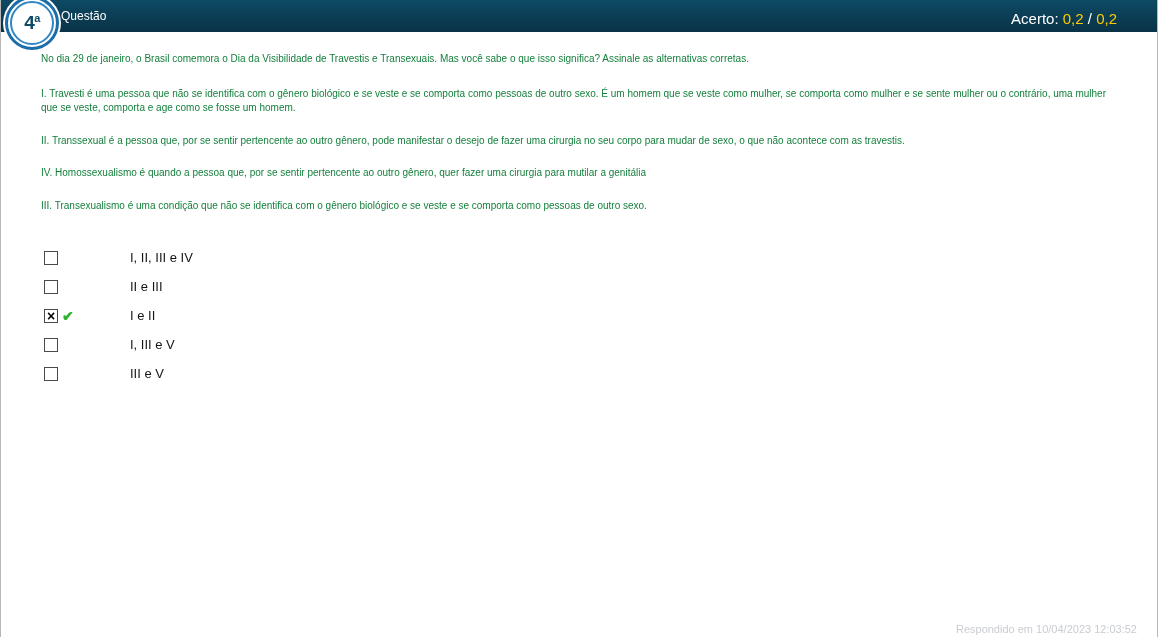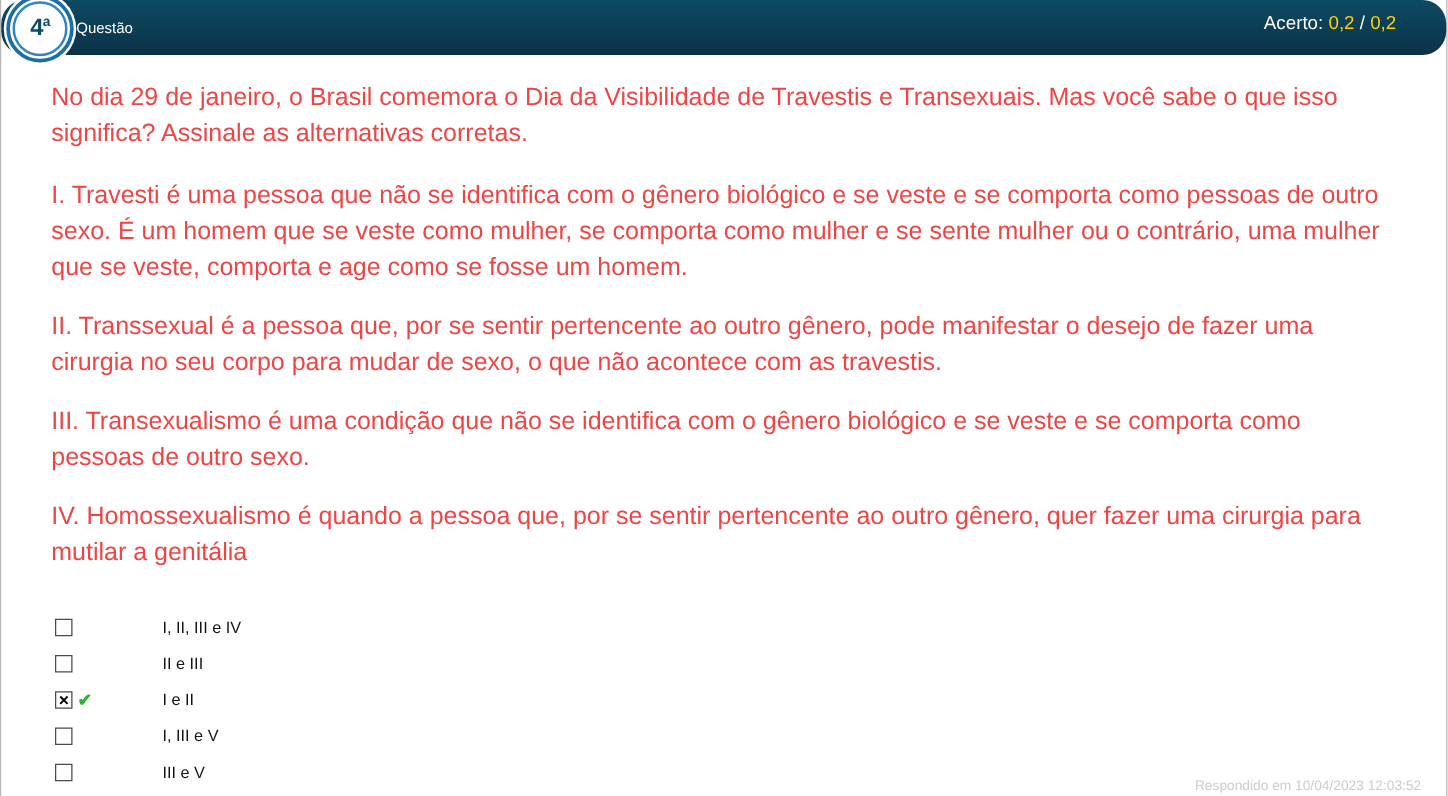--- a/index.html
+++ b/index.html
@@ -21,27 +21,26 @@
     height: 637px;
     box-sizing: border-box;
     border-left: 1px solid #b8b8b8;
     border-right: 1px solid #b8b8b8;
     background: #ffffff;
   }
 
   
   .header {
     position: relative;
-    height: 44px;
+    height: 32px;
     background: #0b3d54;
     background: linear-gradient(to bottom, #0d4a64 0%, #0a3246 100%);
     display: flex;
     align-items: center;
     overflow: visible;
-    border-radius: 19px;
   }
   .q-badge {
     position: absolute;
     left: 4px;
     top: -4px;
     width: 48px;
     height: 48px;
     border-radius: 50%;
     background: #ffffff;
     border: 3px solid #1b6ea8;
@@ -91,24 +90,24 @@
   }
   .header-score .sep {
     color: #ffffff;
   }
 
   
   .content {
     padding: 20px 40px 0 40px;
   }
   .stmt {
-    font-size: 20px;
+    font-size: 10px;
     line-height: 1.45;
     margin: 0 0 18px 0;
-    color: #ef4444;
+    color: #15803d;
     max-width: 1075px;
   }
   .stmt.intro {
     margin-bottom: 20px;
   }
 
   
   .options {
     margin-top: 30px;
   }
@@ -181,22 +180,22 @@
       <span class="val">0,2</span>
       <span class="sep">/</span>
       <span class="val">0,2</span>
     </div>
   </div>
 
   <div class="content">
     <p class="stmt intro">No dia 29 de janeiro, o Brasil comemora o Dia da Visibilidade de Travestis e Transexuais. Mas você sabe o que isso significa? Assinale as alternativas corretas.</p>
     <p class="stmt">I. Travesti é uma pessoa que não se identifica com o gênero biológico e se veste e se comporta como pessoas de outro sexo. É um homem que se veste como mulher, se comporta como mulher e se sente mulher ou o contrário, uma mulher que se veste, comporta e age como se fosse um homem.</p>
     <p class="stmt">II. Transsexual é a pessoa que, por se sentir pertencente ao outro gênero, pode manifestar o desejo de fazer uma cirurgia no seu corpo para mudar de sexo, o que não acontece com as travestis.</p>
+    <p class="stmt">IV. Homossexualismo é quando a pessoa que, por se sentir pertencente ao outro gênero, quer fazer uma cirurgia para mutilar a genitália</p>
     <p class="stmt">III. Transexualismo é uma condição que não se identifica com o gênero biológico e se veste e se comporta como pessoas de outro sexo.</p>
-    <p class="stmt">IV. Homossexualismo é quando a pessoa que, por se sentir pertencente ao outro gênero, quer fazer uma cirurgia para mutilar a genitália</p>
 
     <div class="options">
 
       <div class="option-row">
         <span class="checkbox"></span>
         <span class="correct-mark"></span>
         <span class="spacer-cell"></span>
         <span class="opt-text">I, II, III e IV</span>
       </div>
 

